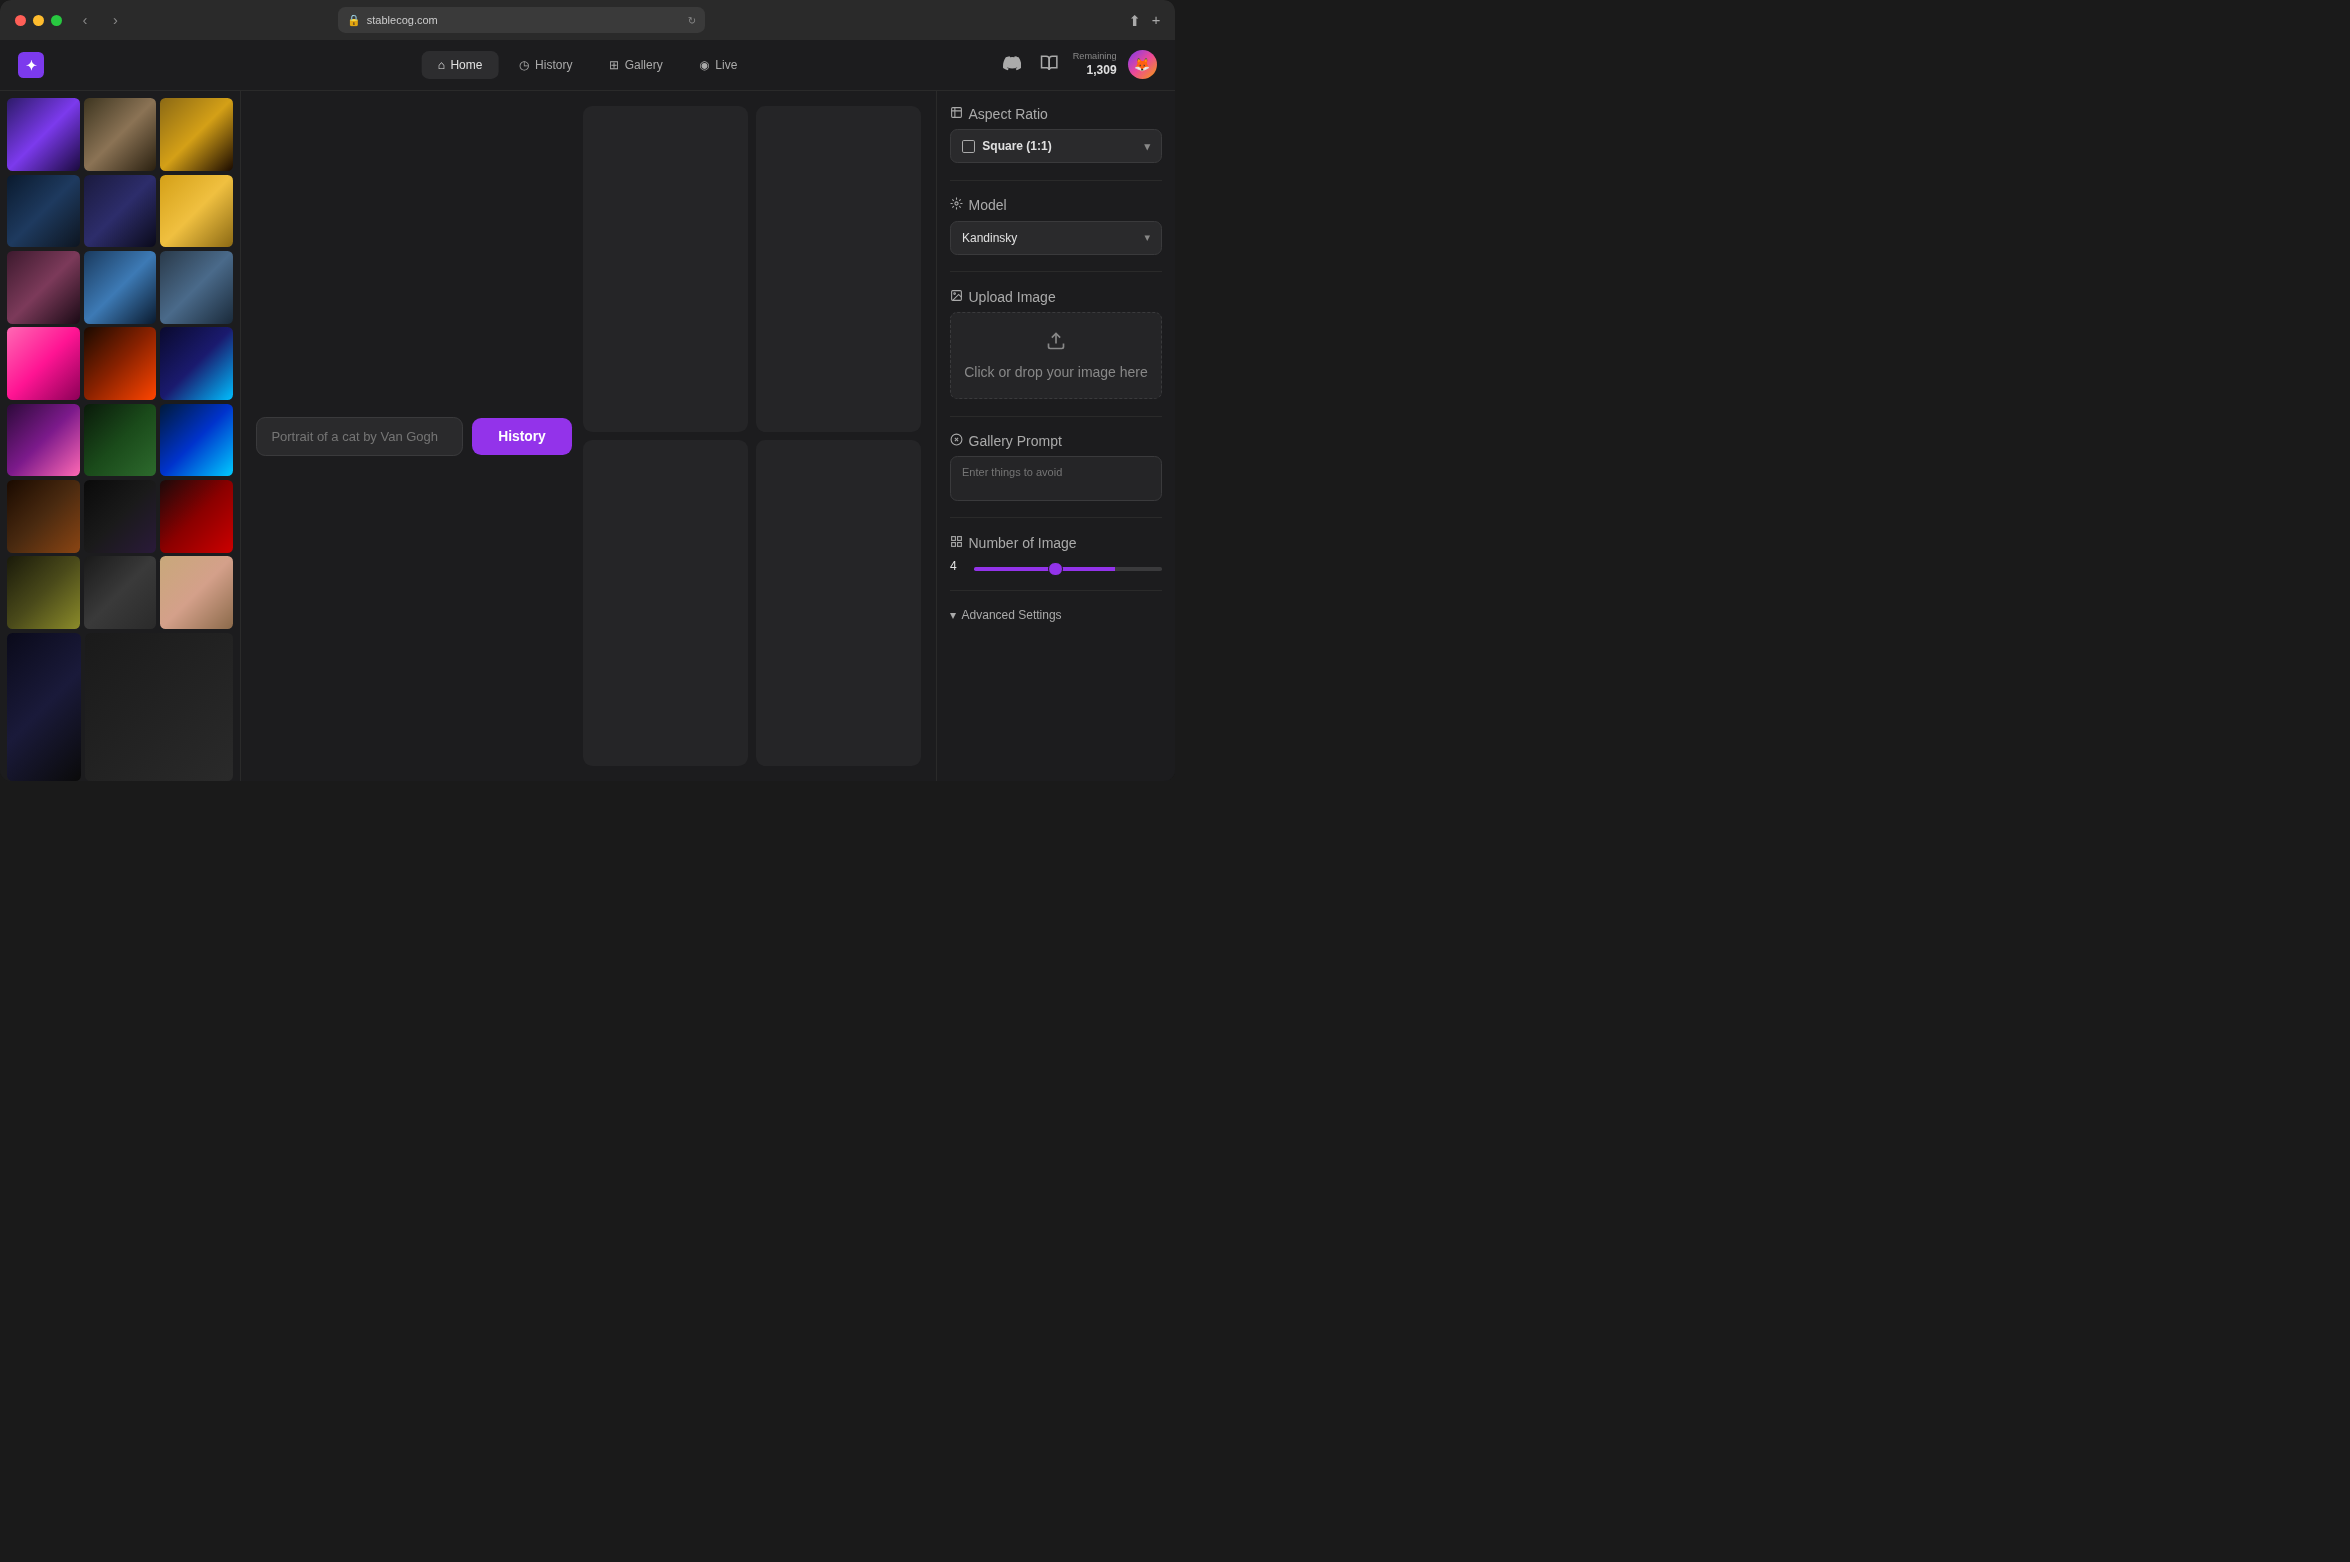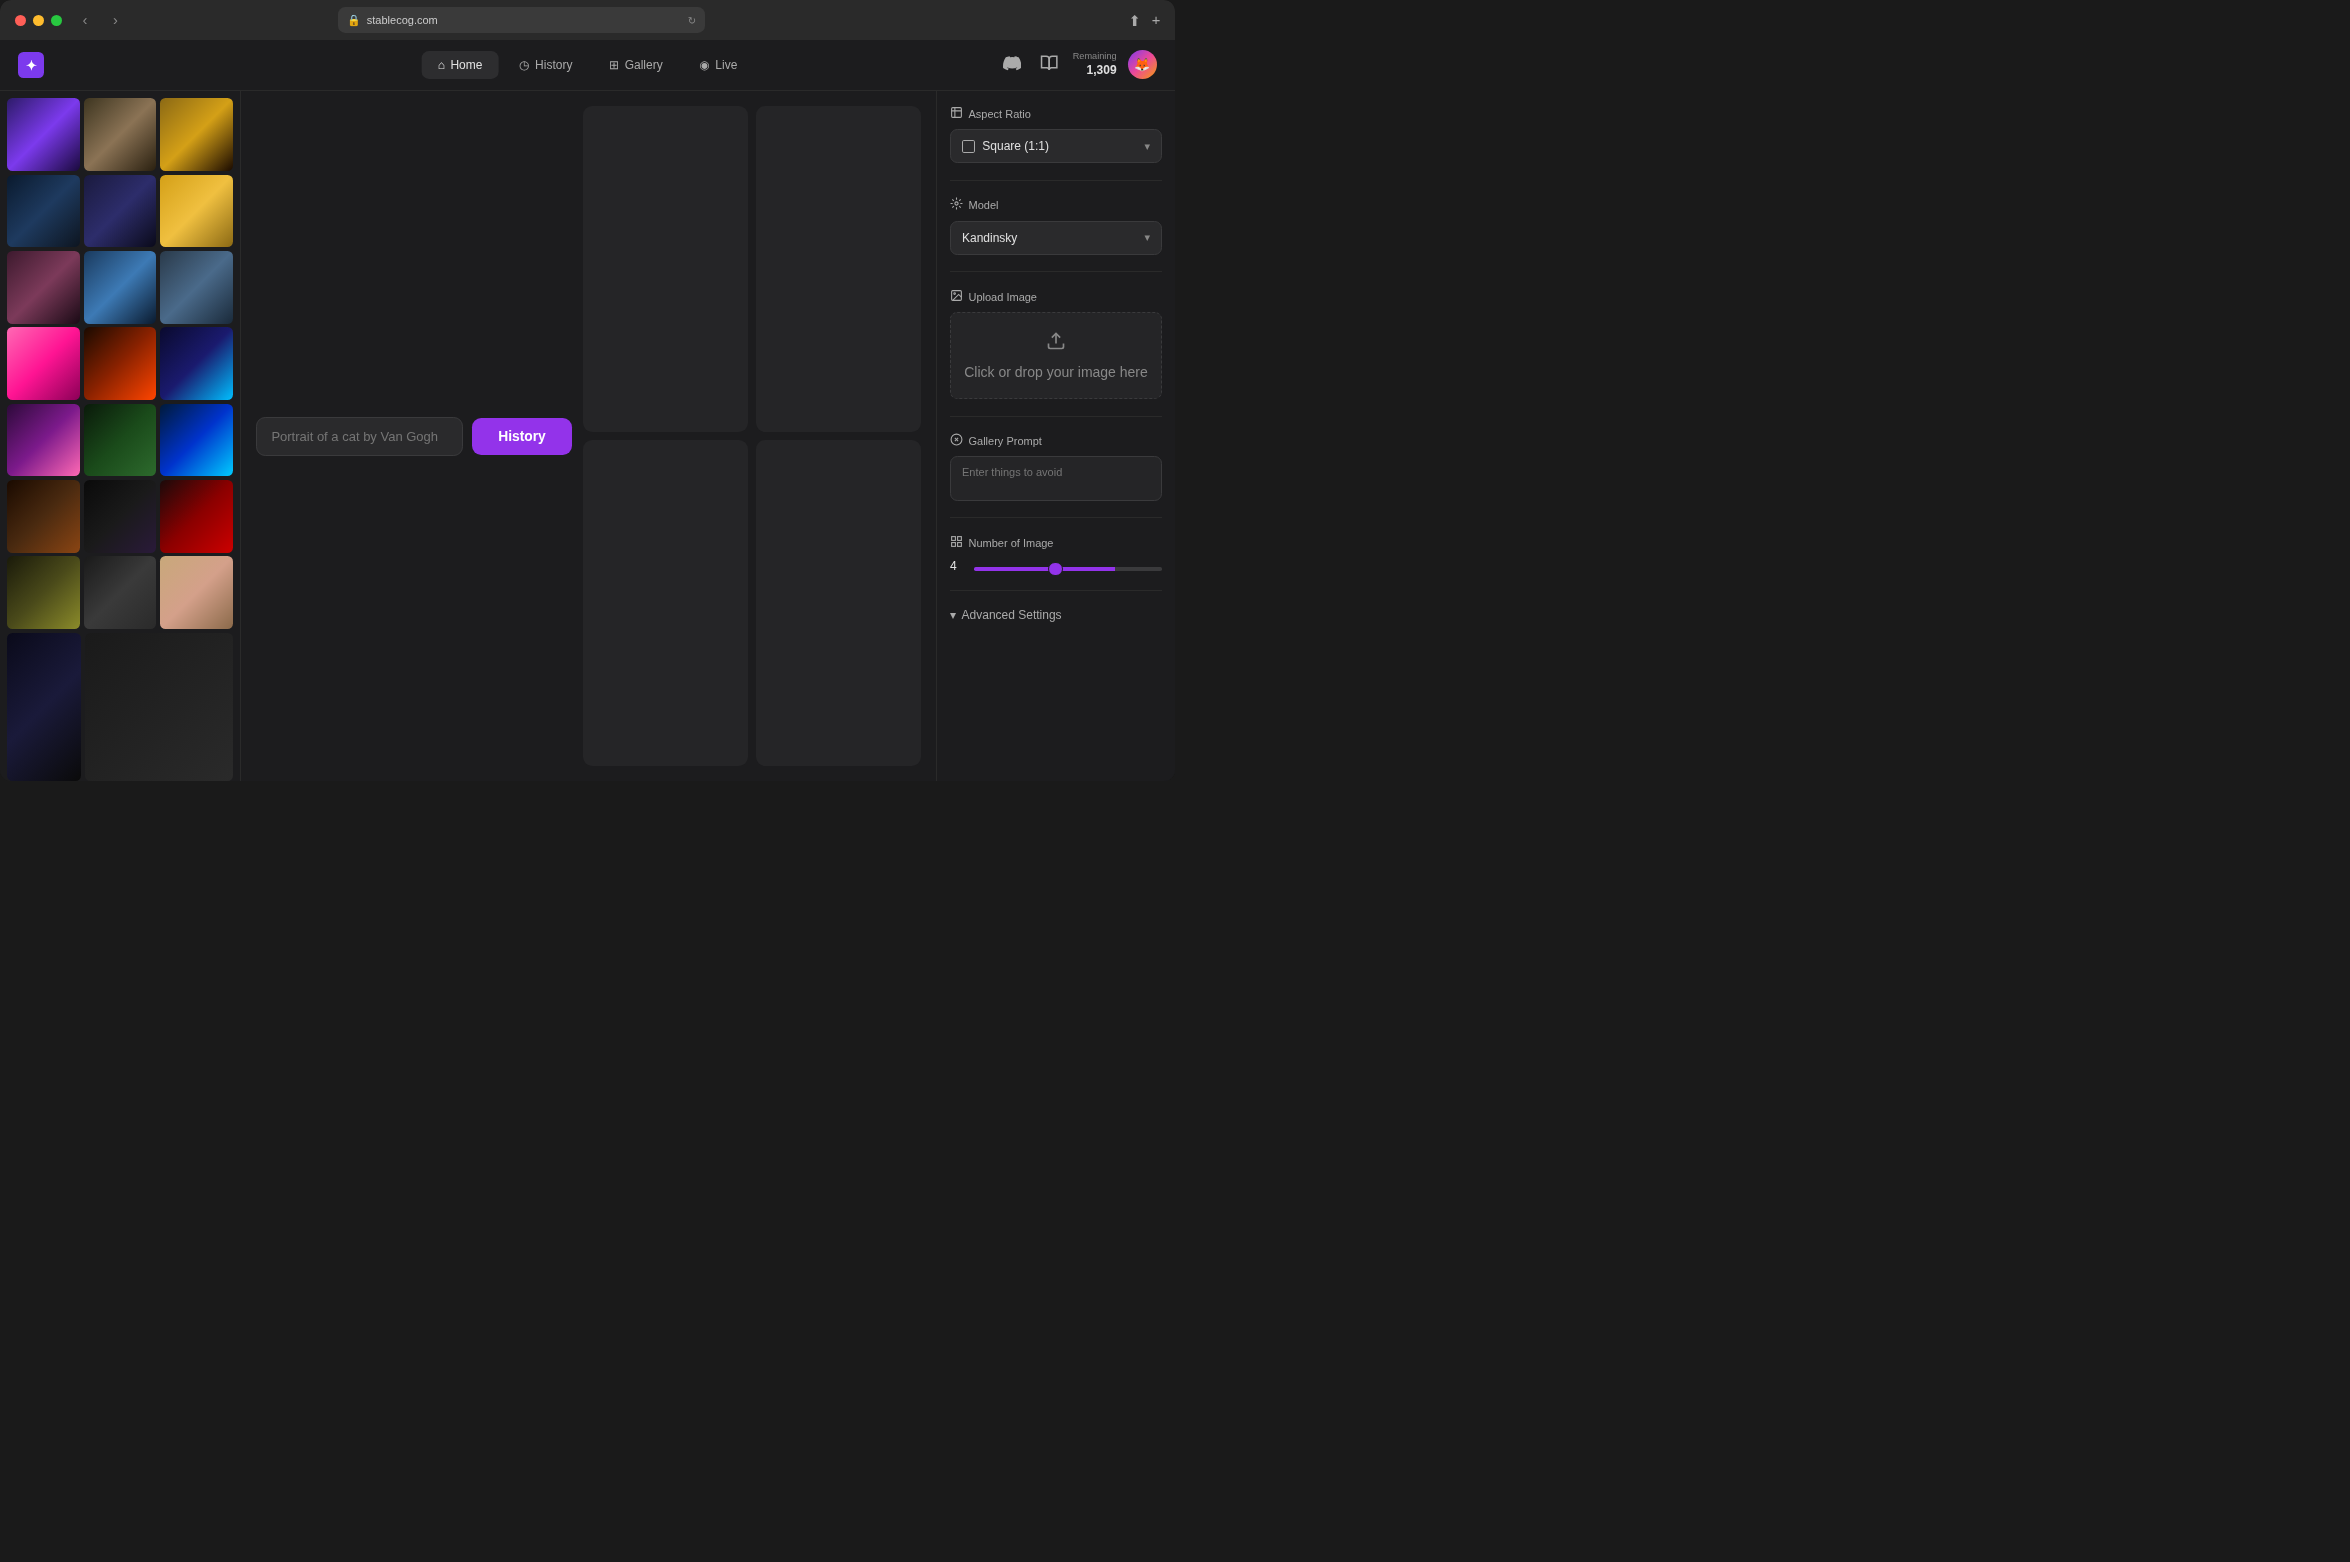--- a/index.html
+++ b/index.html
@@ -260,21 +260,21 @@
     .right-panel::-webkit-scrollbar { width: 3.7px; }
     .right-panel::-webkit-scrollbar-track { background: transparent; }
     .right-panel::-webkit-scrollbar-thumb { background: #444; border-radius: 1.8px; }
 
     .panel-section {
       display: flex;
       flex-direction: column;
       gap: 7.3px;
     }
     .section-label {
-      font-size: 11px;
+      font-size: 14px;
       color: #aaa;
       font-weight: 500;
       display: flex;
       align-items: center;
       gap: 5.5px;
     }
     .section-icon {
       font-size: 13px;
       color: #aaa;
     }
@@ -284,20 +284,21 @@
       background: #2a2a2c;
       border: 0.9px solid #3a3a3c;
       border-radius: 7.3px;
       padding: 9.2px 11px;
       display: flex;
       align-items: center;
       justify-content: space-between;
       cursor: pointer;
       font-size: 12px;
       color: #e0e0e0;
+      font-weight: bold;
     }
     .select-left {
       display: flex; align-items: center; gap: 7.3px;
     }
     .square-icon {
       width: 13px; height: 13px;
       border: 1.8px solid #aaa;
       border-radius: 1.8px;
     }
     .chevron-down {

